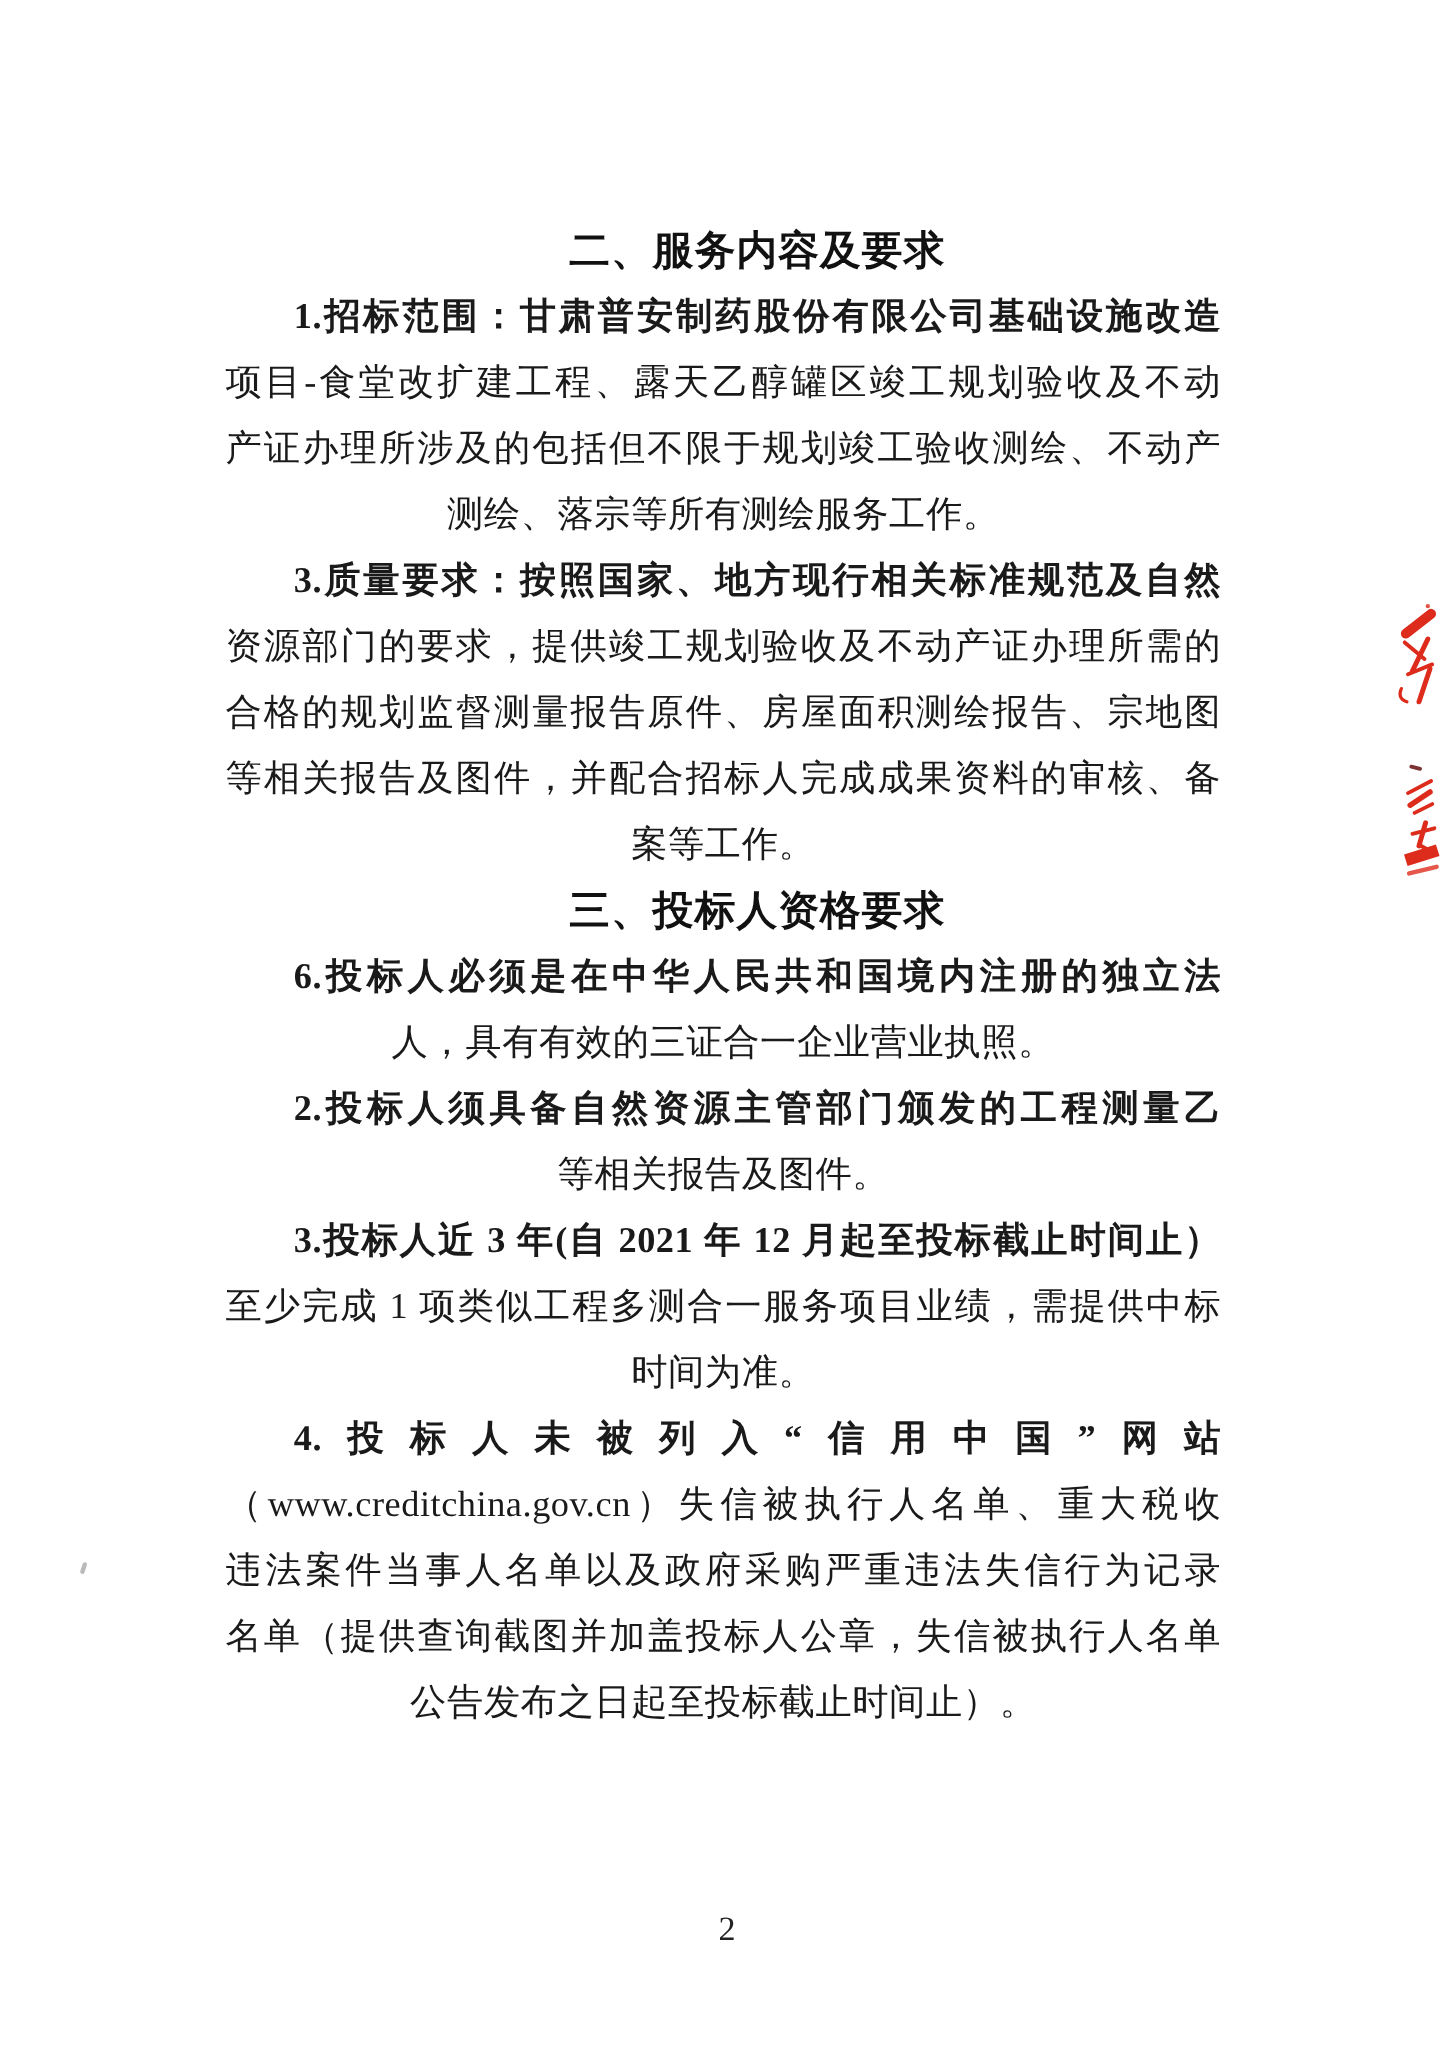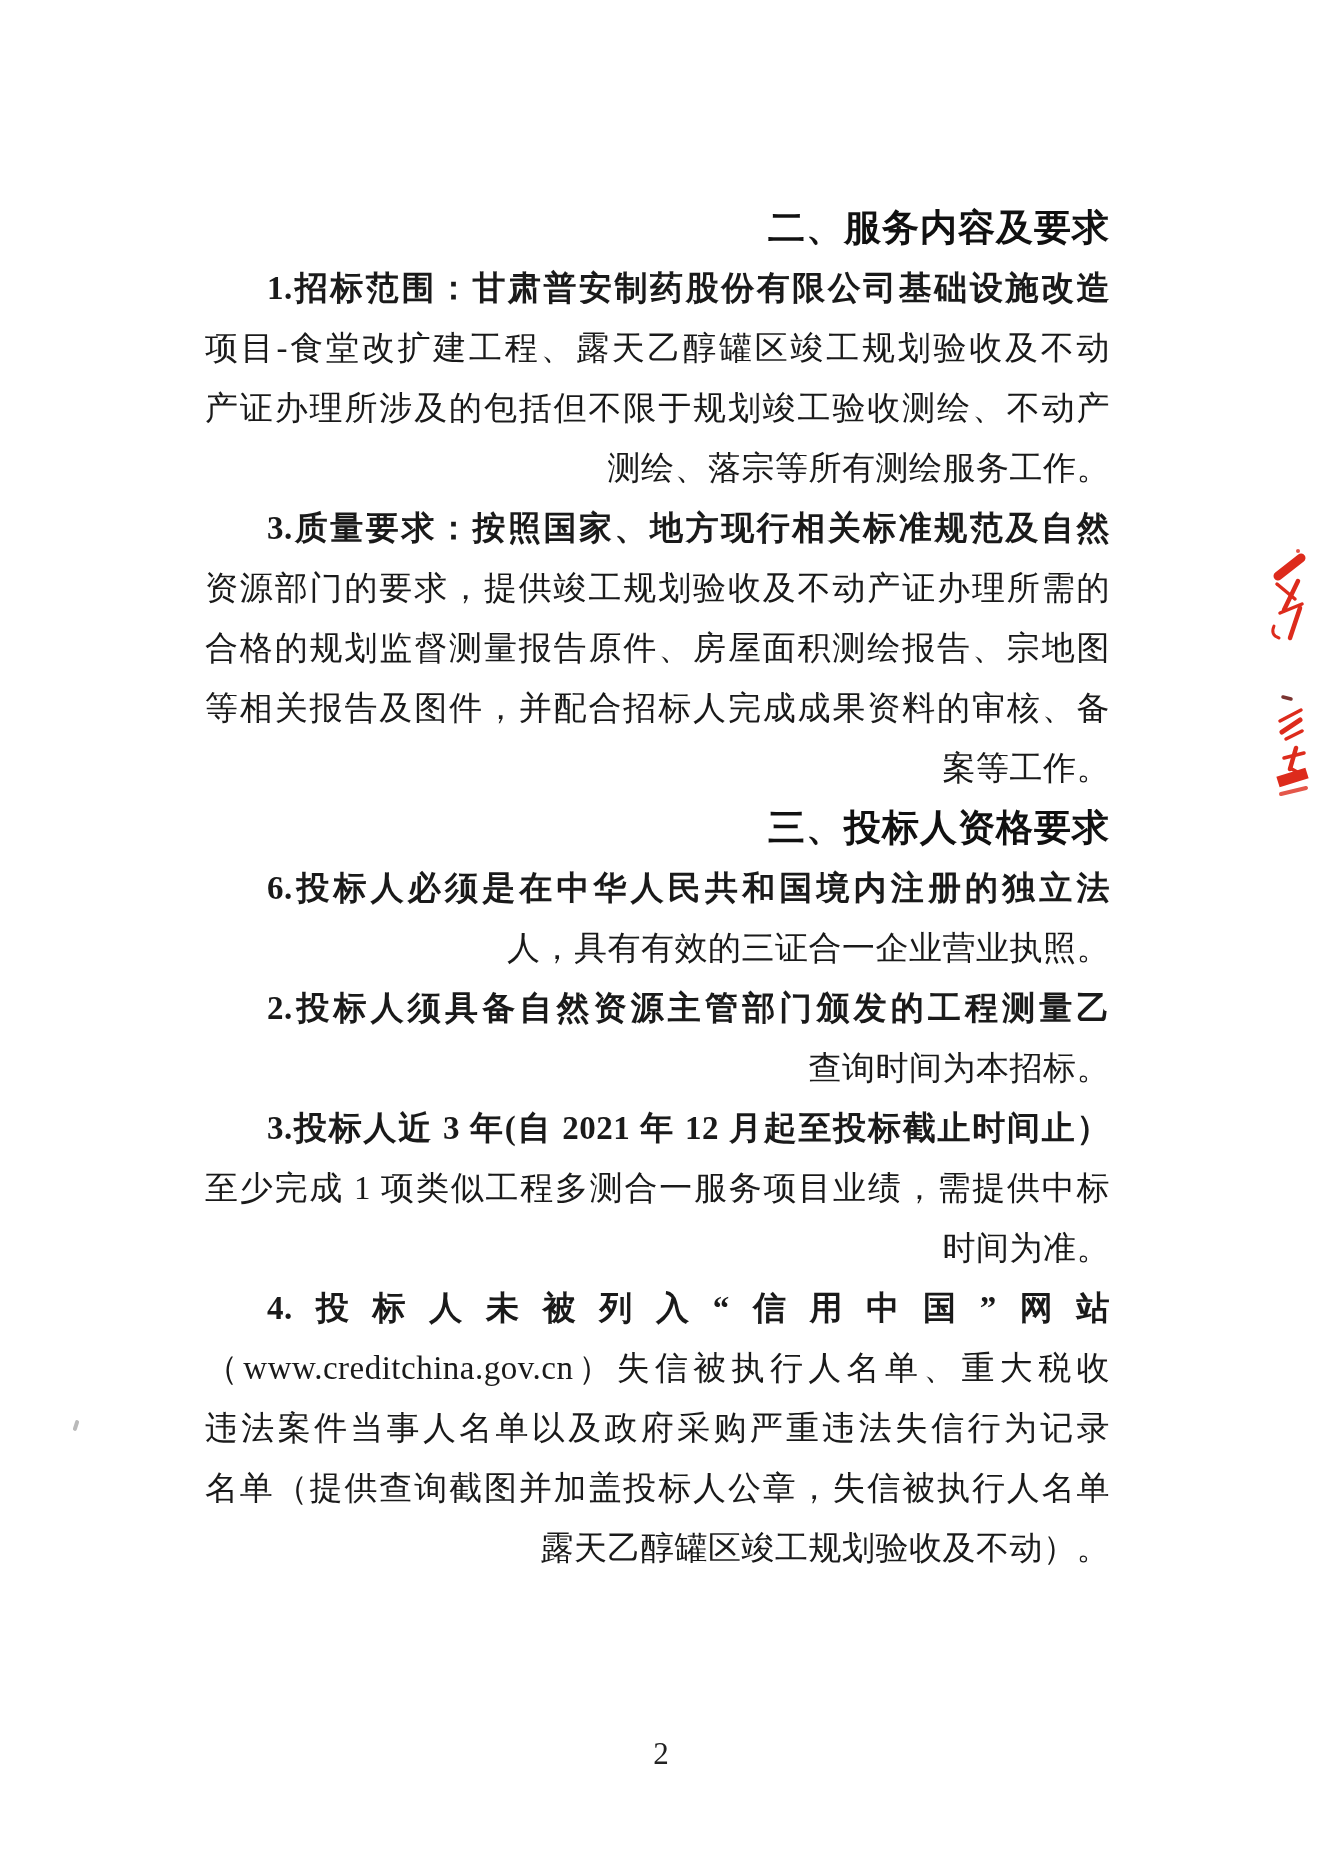--- a/index.html
+++ b/index.html
@@ -7,21 +7,21 @@
     width:1322px;height:1871px;position:relative;overflow:hidden;
     background:#ffffff;color:#161616;
     font-family:"Liberation Serif", serif;
   }
   .page{position:absolute;inset:0;background:#fff;}
   .doc-body{
     position:absolute;left:205px;top:198px;width:905px;
   }
   .line{
     font-size:33px;line-height:60px;height:60px;
-    white-space:nowrap;text-align:right;color:#1a1a1a;
+    white-space:nowrap;text-align:center;color:#1a1a1a;
     letter-spacing:0.5px;
   }
   .line.justify{
     white-space:normal;text-align:justify;text-align-last:justify;
     text-justify:inter-ideograph;
   }
   .line.indent{padding-left:62px;font-weight:bold;}
   .line.heading{
     font-family:"Liberation Sans", sans-serif;
     font-weight:700;font-size:37px;color:#111;
@@ -54,29 +54,29 @@
       <div class="line">测绘、落宗等所有测绘服务工作。</div>
       <div class="line justify indent">3.质量要求：按照国家、地方现行相关标准规范及自然</div>
       <div class="line justify">资源部门的要求，提供竣工规划验收及不动产证办理所需的</div>
       <div class="line justify">合格的规划监督测量报告原件、房屋面积测绘报告、宗地图</div>
       <div class="line justify">等相关报告及图件，并配合招标人完成成果资料的审核、备</div>
       <div class="line">案等工作。</div>
       <div class="line indent heading">三、投标人资格要求</div>
       <div class="line justify indent">6.投标人必须是在中华人民共和国境内注册的独立法</div>
       <div class="line">人，具有有效的三证合一企业营业执照。</div>
       <div class="line justify indent">2.投标人须具备自然资源主管部门颁发的工程测量乙</div>
-      <div class="line">查询时间为本招标。</div>
+      <div class="line">等相关报告及图件。</div>
       <div class="line justify indent">3.投标人近 3 年(自 2021 年 12 月起至投标截止时间止）</div>
       <div class="line justify">至少完成 1 项类似工程多测合一服务项目业绩，需提供中标</div>
       <div class="line">时间为准。</div>
       <div class="line justify indent">4.投标人未被列入“信用中国”网站</div>
       <div class="line justify">（www.creditchina.gov.cn）失信被执行人名单、重大税收</div>
       <div class="line justify">违法案件当事人名单以及政府采购严重违法失信行为记录</div>
       <div class="line justify">名单（提供查询截图并加盖投标人公章，失信被执行人名单</div>
-      <div class="line">露天乙醇罐区竣工规划验收及不动）。</div>
+      <div class="line">公告发布之日起至投标截止时间止）。</div>
     </div>
 
   <div class="scan-speck"></div>
 
   <div class="stamp" style="color: rgb(221, 43, 28);">
     <svg width="58" height="254" viewBox="0 0 58 254" xmlns="http://www.w3.org/2000/svg">
 
       <circle cx="34" cy="3" r="2" fill="currentColor" opacity="0.8"></circle>
       <line x1="14" y1="28" x2="37" y2="10" stroke="currentColor" stroke-width="9" stroke-linecap="round"></line>
       <line x1="13" y1="36" x2="31" y2="51" stroke="currentColor" stroke-width="3.5" stroke-linecap="round"></line>

